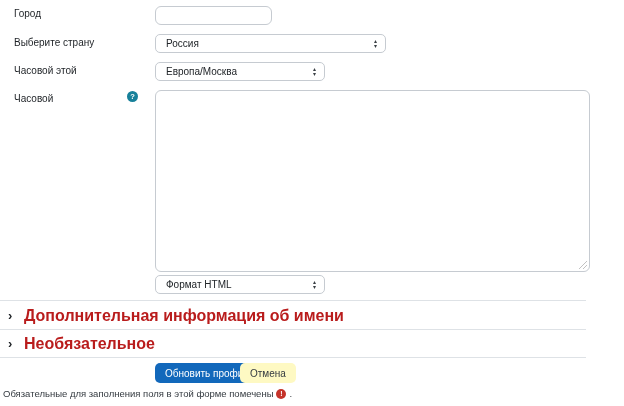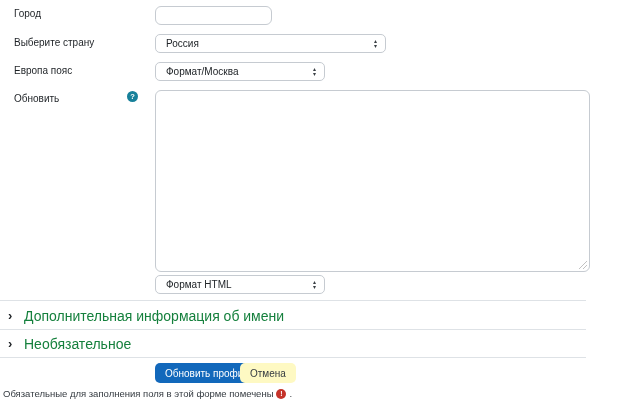--- a/index.html
+++ b/index.html
@@ -85,21 +85,21 @@
     display: flex; align-items: center;
     cursor: pointer;
   }
   .section-header .chevron {
     position: absolute; left: 8px;
     font-size: 13px; font-weight: bold; color: #1d2125;
     line-height: 14px;
   }
   .section-header .section-title {
     position: absolute; left: 24px;
-    font-size: 14px; font-weight: normal; color: #15803d;
+    font-size: 16px; font-weight: bold; color: #b91c1c;
   }
 
   .btn {
     position: absolute; top: 363px; height: 20px;
     display: inline-flex; align-items: center; justify-content: center;
     border: none; border-radius: 5px;
     font-family: "Liberation Sans", sans-serif;
     font-size: 10px; cursor: pointer; padding: 0 10px;
   }
   .btn-primary { left: 155px; background: #1268bb; color: #fff; }
@@ -128,30 +128,30 @@
 
   <div class="field-label" style="top:37px">Выберите страну</div>
   <div class="select" style="left:155px; top:34px; width:231px">
     <span class="select-value">Россия</span>
     <span class="select-arrow">
       <span>▴</span>
       <span>▾</span>
     </span>
   </div>
 
-  <div class="field-label" style="top:65px">Европа пояс</div>
+  <div class="field-label" style="top:65px">Часовой этой</div>
   <div class="select" style="left:155px; top:62px; width:170px">
-    <span class="select-value">Формат/Москва</span>
+    <span class="select-value">Европа/Москва</span>
     <span class="select-arrow">
       <span>▴</span>
       <span>▾</span>
     </span>
   </div>
 
-  <div class="field-label" style="top:93px">Обновить</div>
+  <div class="field-label" style="top:93px">Часовой</div>
   <div class="help-badge" style="left:127px; top:91px">
     <span>?</span>
   </div>
   <div class="textarea-box" style="left:155px; top:90px; width:435px; height:182px">
     <textarea style=""></textarea>
     <div class="resize-grip"></div>
   </div>
 
   <div class="select" style="left:155px; top:275px; width:170px">
     <span class="select-value">Формат HTML</span>

